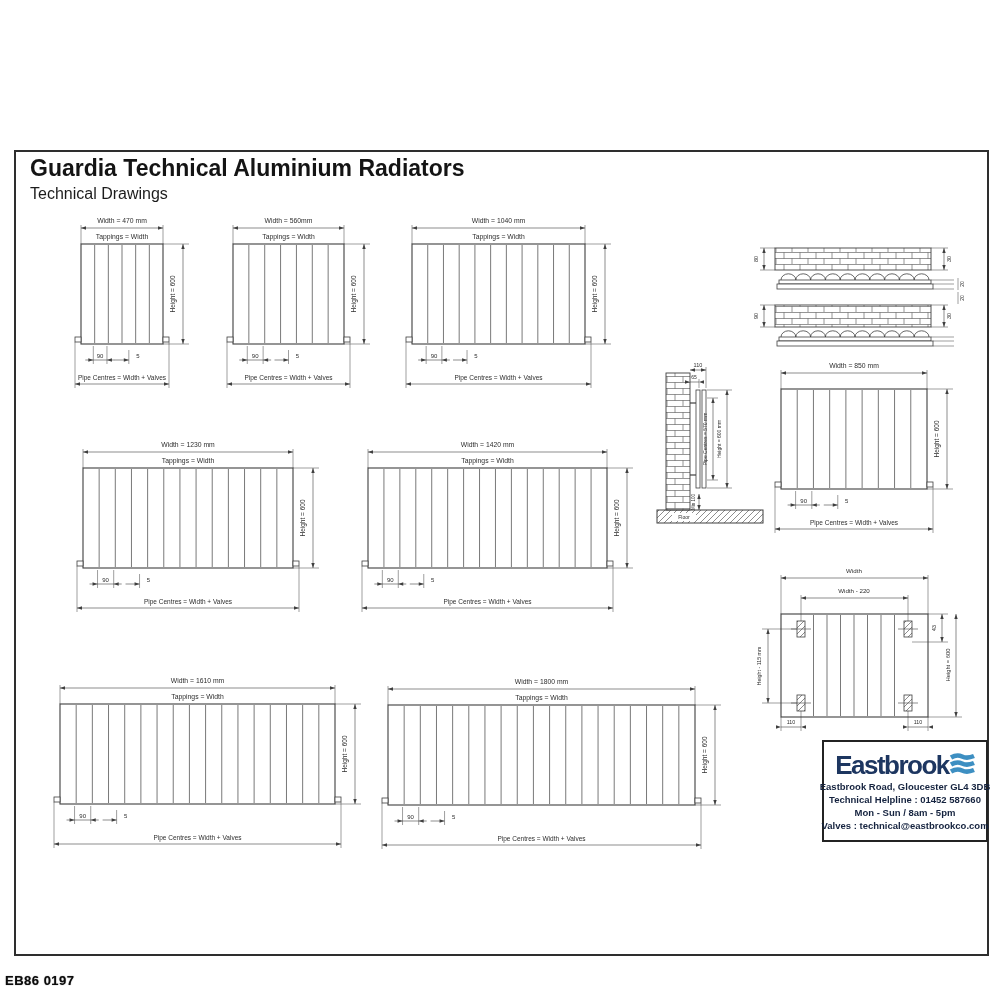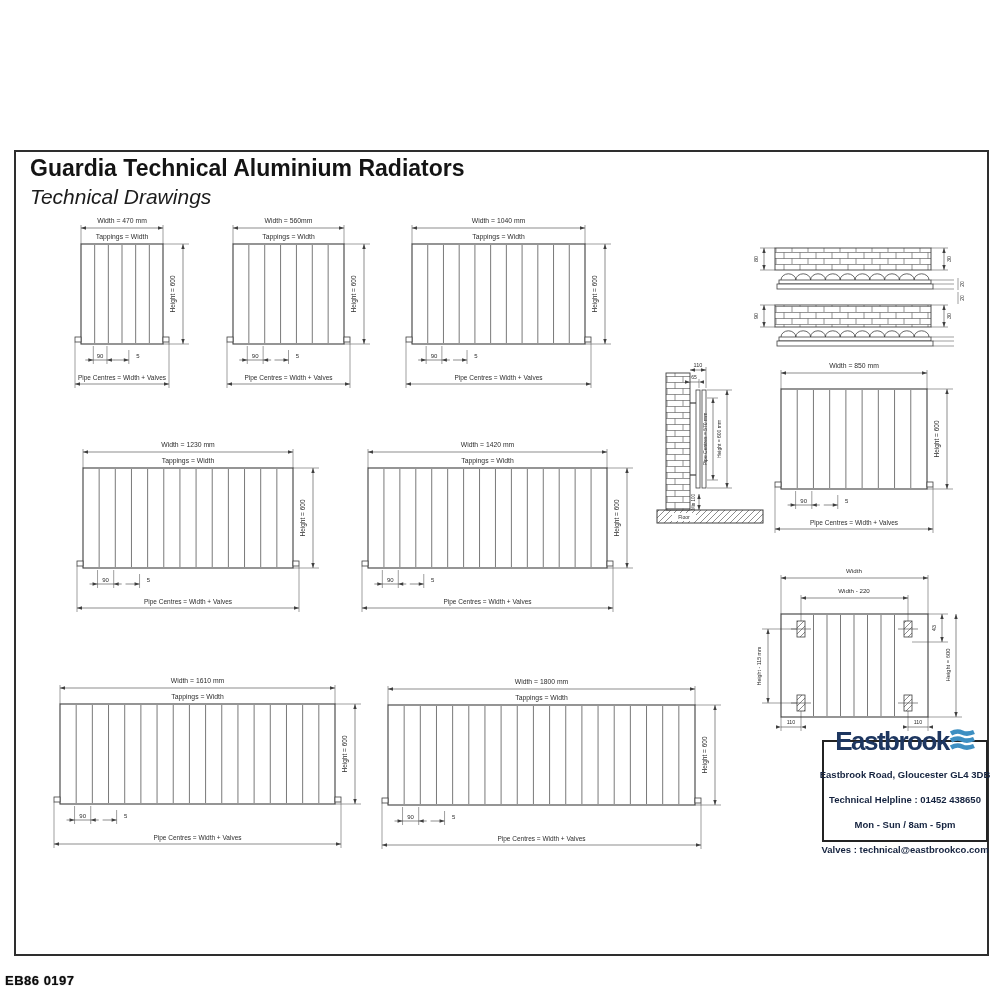--- a/index.html
+++ b/index.html
@@ -1,26 +1,26 @@
 <!DOCTYPE html>
 <html><head>
 <meta charset="utf-8">
 <style>
   html,body{margin:0;padding:0;}
   body{width:1000px;height:1000px;background:#fff;font-family:"Liberation Sans",sans-serif;position:relative;overflow:hidden;}
   .page{position:absolute;inset:0;background:#fff;}
   .sheet{position:absolute;left:14px;top:150px;width:975px;height:806px;border:2px solid #2e2e2e;background:#fff;box-sizing:border-box;}
   .titleblock{position:absolute;left:30px;top:155px;}
   .titleblock h1{margin:0;font-size:23px;font-weight:bold;color:#141414;font-family:"Liberation Sans",sans-serif;}
-  .titleblock h2{margin:3px 0 0 0;font-size:21px;font-weight:normal;color:#1c1c1c;font-family:"Liberation Sans",sans-serif;font-style:italic;}
+  .titleblock h2{margin:3px 0 0 0;font-size:16px;font-weight:normal;color:#1c1c1c;font-family:"Liberation Sans",sans-serif;}
   #drawings svg{position:absolute;overflow:visible;}
   .brandbox{position:absolute;left:822px;top:740px;width:162px;height:98px;border:2px solid #232323;background:#fff;display:flex;flex-direction:column;align-items:center;justify-content:center;}
   .brandrow{display:flex;align-items:center;margin-bottom:1px;}
   .brandname{font-size:26px;font-weight:bold;color:#1d3660;letter-spacing:-1.5px;line-height:1;}
-  .brandline{font-size:9.5px;font-weight:bold;color:#15233f;margin-top:14px;white-space:nowrap;}
+  .brandline{font-size:9.5px;font-weight:bold;color:#15233f;margin-top:2px;white-space:nowrap;}
   .code{position:absolute;left:5px;top:973px;font-size:13px;font-weight:bold;color:#0c0c0c;letter-spacing:0.5px;text-shadow:0 0 1px #666;}
 </style>
 </head>
 <body>
 
 <div class="page">
   <div class="sheet"></div>
 
   <div class="titleblock">
     <h1>Guardia Technical Aluminium Radiators</h1>
@@ -552,19 +552,19 @@
   <div class="brandbox">
     <div class="brandrow">
       <span class="brandname">Eastbrook</span>
       <svg width="26" height="24" viewBox="0 0 26 24">
         <path d="M2,4.5 Q8,1 13,3.5 T25,3" fill="none" stroke="#3d8fc2" stroke-width="4.6"></path>
         <path d="M2,11.5 Q8,8 13,10.5 T25,10" fill="none" stroke="#3d8fc2" stroke-width="4.6"></path>
         <path d="M2,18.5 Q8,15 13,17.5 T25,17" fill="none" stroke="#3d8fc2" stroke-width="4.6"></path>
       </svg>
     </div>
     <div class="brandline">Eastbrook Road, Gloucester GL4 3DB</div>
-    <div class="brandline">Technical Helpline : 01452 438650</div>
+    <div class="brandline">Technical Helpline : 01452 587660</div>
     <div class="brandline">Mon - Sun / 8am - 5pm</div>
     <div class="brandline">Valves : technical@eastbrookco.com</div>
   </div>
 
   <div class="code">EB86 0197</div>
 </div>
 
 </body></html>

